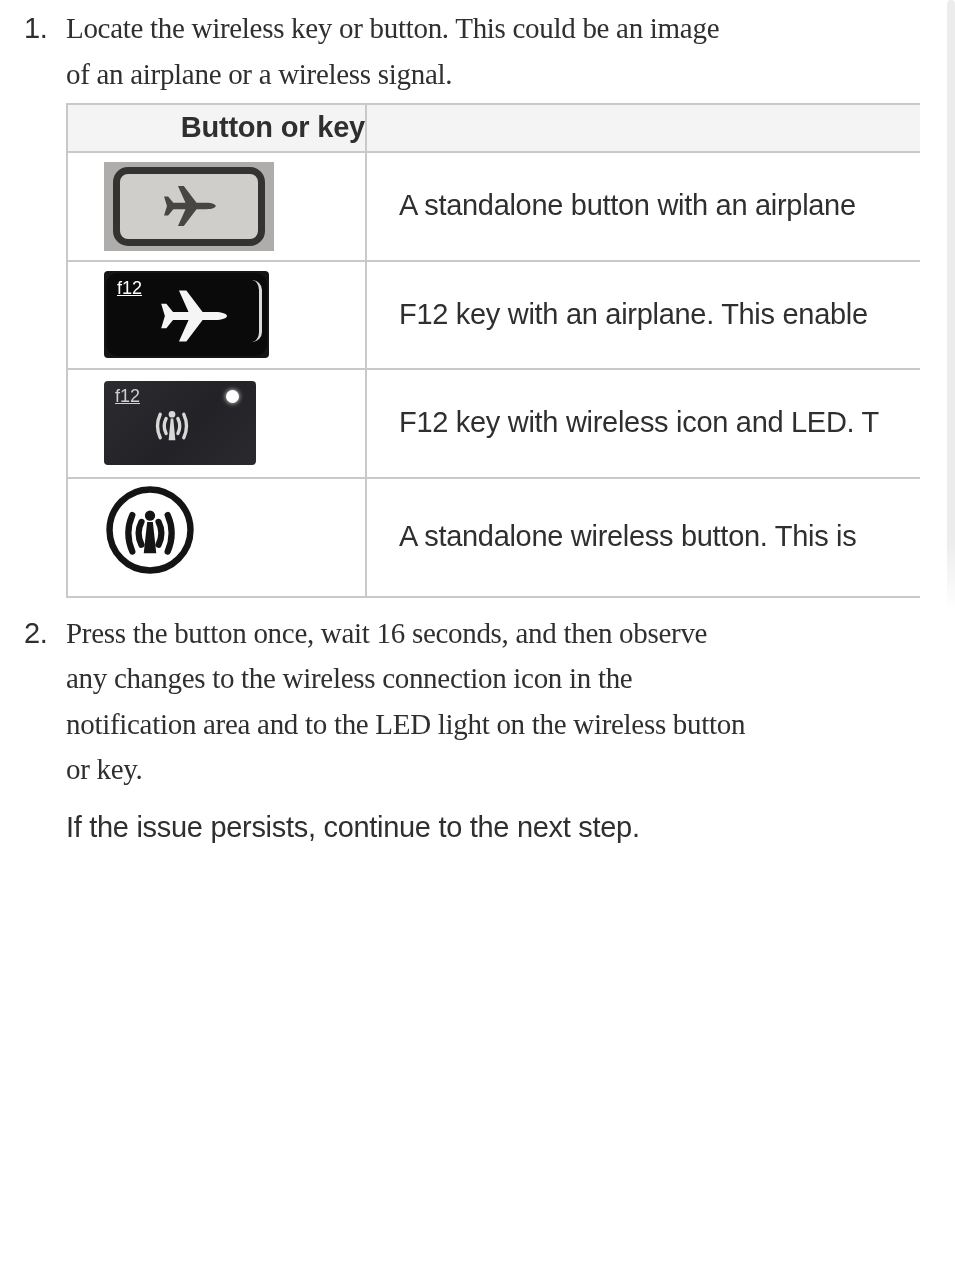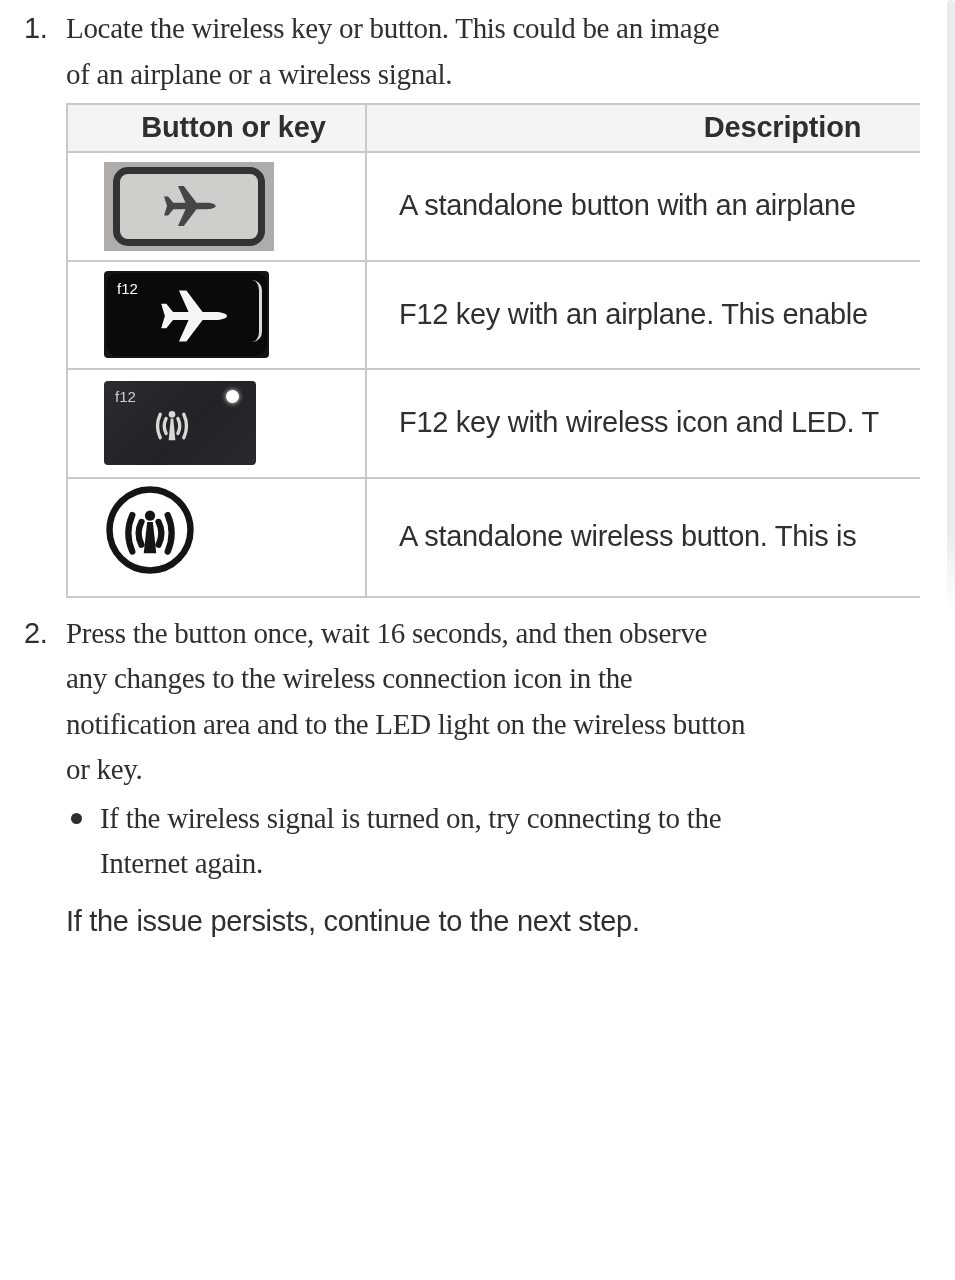--- a/index.html
+++ b/index.html
@@ -13,21 +13,21 @@
   .content { position: absolute; top: 6px; left: 0; width: 955px; }
   .step { position: relative; padding-left: 66px; }
   .step-marker { position: absolute; left: 24px; top: 0; }
   .multiline { white-space: pre-line; font-family: Liberation Serif, serif; }
 
   
   .table-clip { width: 854px; margin: 6px 0 13px 66px; overflow: hidden; }
   table.keys { border-collapse: collapse; table-layout: fixed; width: 1100px; }
   .keys th, .keys td { border: 2px solid #c9c9c9; }
   .keys th {
-    background: #f4f4f4; text-align: center; font-size: 29px;
+    background: #f4f4f4; text-align: right; font-size: 29px;
     height: 44px; padding: 0 0 0 34px; font-weight: bold; letter-spacing: -0.2px;
   }
   .col-key { width: 299px; }
   .keys td.img-cell { padding: 0 0 0 36px; vertical-align: middle; }
   .keys td.desc-cell {
     padding: 0 0 0 32px; vertical-align: middle;
     white-space: nowrap; font-size: 29px;
   }
   .r1 td { height: 109px; } .r2 td { height: 108px; }
   .r3 td { height: 109px; } .r4 td { height: 119px; }
@@ -35,21 +35,21 @@
   
   .photo1 { width: 170px; height: 89px; background: #aeadab; position: relative; }
   .photo1 .btn {
     position: absolute; inset: 5px 9px; border: 7px solid #333331;
     border-radius: 15px; background: #d0cecb;
     display: flex; align-items: center; justify-content: center;
   }
   
   .photo2 { width: 165px; height: 87px; background: #151515; position: relative; border-radius: 4px; }
   .photo2 .key { position: absolute; inset: 2px; background: #0a0a0a; border-radius: 12px; }
-  .key-label { position: absolute; font-size: 15px; line-height: 15px; letter-spacing: 0; }
+  .key-label { position: absolute; font-size: 18px; line-height: 15px; letter-spacing: 0; text-decoration: underline; }
   .photo2 .key-label { left: 13px; top: 10px; color: #ffffff; }
   .photo2 .refl {
     position: absolute; right: 7px; top: 9px; height: 62px; width: 10px;
     border-right: 3px solid rgba(255,255,255,0.85); border-radius: 0 12px 12px 0;
   }
   
   .photo3 {
     width: 152px; height: 84px; position: relative; border-radius: 4px;
     background: linear-gradient(135deg, #2c2c30 0%, #232327 55%, #2a2a2e 100%);
   }
@@ -162,21 +162,19 @@
       </table>
   </div>
 
   <div class="step">
     <span class="step-marker">2.</span>
     <div class="multiline">Press the button once, wait 16 seconds, and then observe
 any changes to the wireless connection icon in the
 notification area and to the LED light on the wireless button
 or key.</div>
     <ul class="bullets">
-      <li class="multiline">If the wireless signal is turned on, try connecting to the
-Internet again.</li>
     </ul>
     <div class="closing">If the issue persists, continue to the next step.</div>
   </div>
 
 </div>
 
 <div class="scrollbar-thumb"></div>
 
 </body></html>

